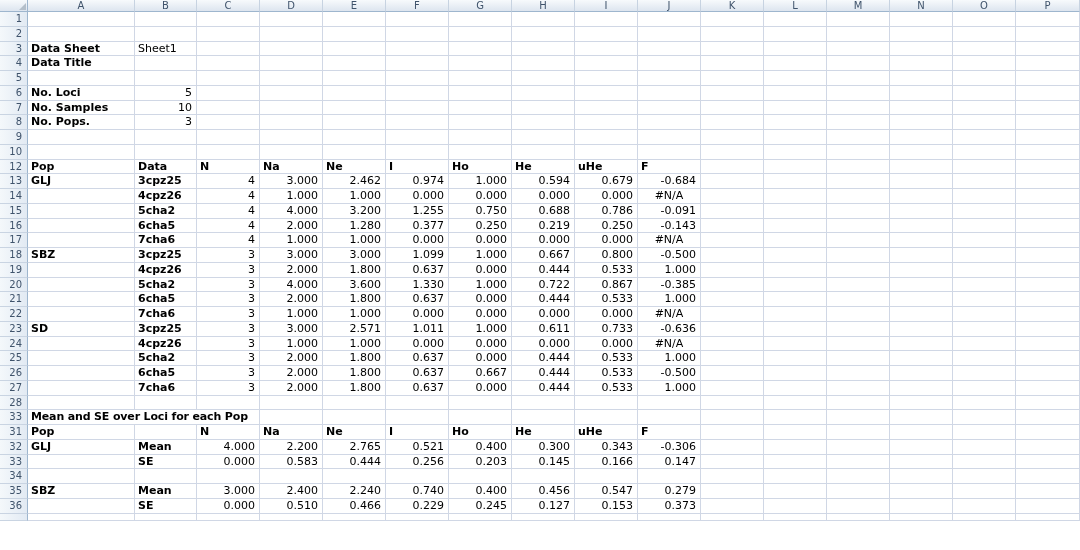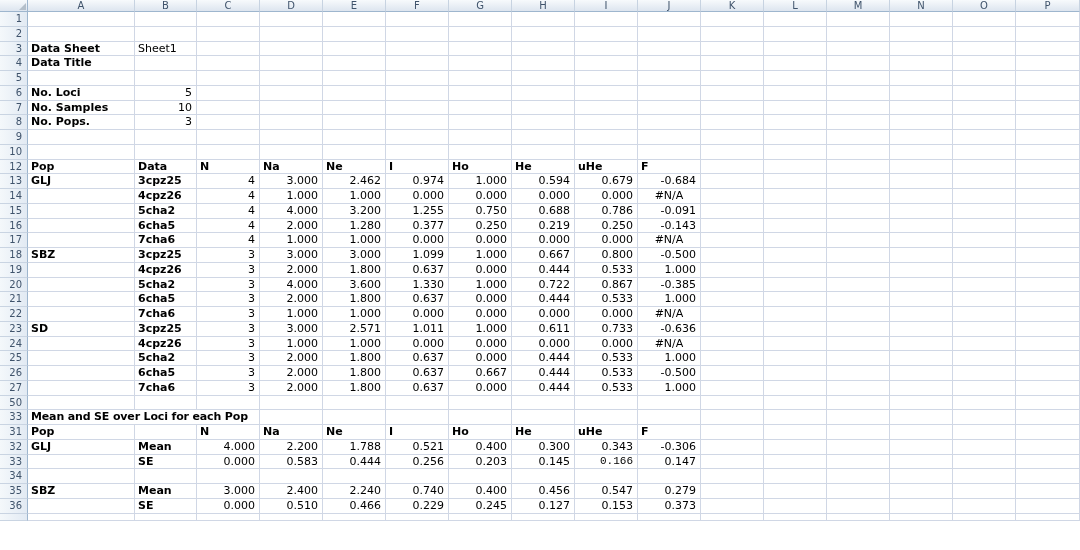--- a/index.html
+++ b/index.html
@@ -553,21 +553,21 @@
         <div class="cell right" style="width: 63px;">0.533</div>
         <div class="cell right" style="width: 63px;">1.000</div>
         <div class="cell left" style="width: 63px;"></div>
         <div class="cell left" style="width: 63px;"></div>
         <div class="cell left" style="width: 63px;"></div>
         <div class="cell left" style="width: 63px;"></div>
         <div class="cell left" style="width: 63px;"></div>
         <div class="cell left" style="width: 64px;"></div>
       </div>
       <div class="row">
-        <div class="row-h">50</div>
+        <div class="row-h">28</div>
         <div class="cell left" style="width: 107px;"></div>
         <div class="cell left" style="width: 62px;"></div>
         <div class="cell left" style="width: 63px;"></div>
         <div class="cell left" style="width: 63px;"></div>
         <div class="cell left" style="width: 63px;"></div>
         <div class="cell left" style="width: 63px;"></div>
         <div class="cell left" style="width: 63px;"></div>
         <div class="cell left" style="width: 63px;"></div>
         <div class="cell left" style="width: 63px;"></div>
         <div class="cell left" style="width: 63px;"></div>
@@ -616,21 +616,21 @@
         <div class="cell left" style="width: 63px;"></div>
         <div class="cell left" style="width: 63px;"></div>
         <div class="cell left" style="width: 64px;"></div>
       </div>
       <div class="row">
         <div class="row-h">32</div>
         <div class="cell left b" style="width: 107px;">GLJ</div>
         <div class="cell left b" style="width: 62px;">Mean</div>
         <div class="cell right" style="width: 63px;">4.000</div>
         <div class="cell right" style="width: 63px;">2.200</div>
-        <div class="cell right" style="width: 63px;">1.788</div>
+        <div class="cell right" style="width: 63px;">2.765</div>
         <div class="cell right" style="width: 63px;">0.521</div>
         <div class="cell right" style="width: 63px;">0.400</div>
         <div class="cell right" style="width: 63px;">0.300</div>
         <div class="cell right" style="width: 63px;">0.343</div>
         <div class="cell right" style="width: 63px;">-0.306</div>
         <div class="cell left" style="width: 63px;"></div>
         <div class="cell left" style="width: 63px;"></div>
         <div class="cell left" style="width: 63px;"></div>
         <div class="cell left" style="width: 63px;"></div>
         <div class="cell left" style="width: 63px;"></div>
@@ -639,21 +639,21 @@
       <div class="row">
         <div class="row-h">33</div>
         <div class="cell left" style="width: 107px;"></div>
         <div class="cell left b" style="width: 62px;">SE</div>
         <div class="cell right" style="width: 63px;">0.000</div>
         <div class="cell right" style="width: 63px;">0.583</div>
         <div class="cell right" style="width: 63px;">0.444</div>
         <div class="cell right" style="width: 63px;">0.256</div>
         <div class="cell right" style="width: 63px;">0.203</div>
         <div class="cell right" style="width: 63px;">0.145</div>
-        <div class="cell right" style="width: 63px; font-family: Liberation Mono, monospace;">0.166</div>
+        <div class="cell right" style="width: 63px;">0.166</div>
         <div class="cell right" style="width: 63px;">0.147</div>
         <div class="cell left" style="width: 63px;"></div>
         <div class="cell left" style="width: 63px;"></div>
         <div class="cell left" style="width: 63px;"></div>
         <div class="cell left" style="width: 63px;"></div>
         <div class="cell left" style="width: 63px;"></div>
         <div class="cell left" style="width: 64px;"></div>
       </div>
       <div class="row">
         <div class="row-h">34</div>

